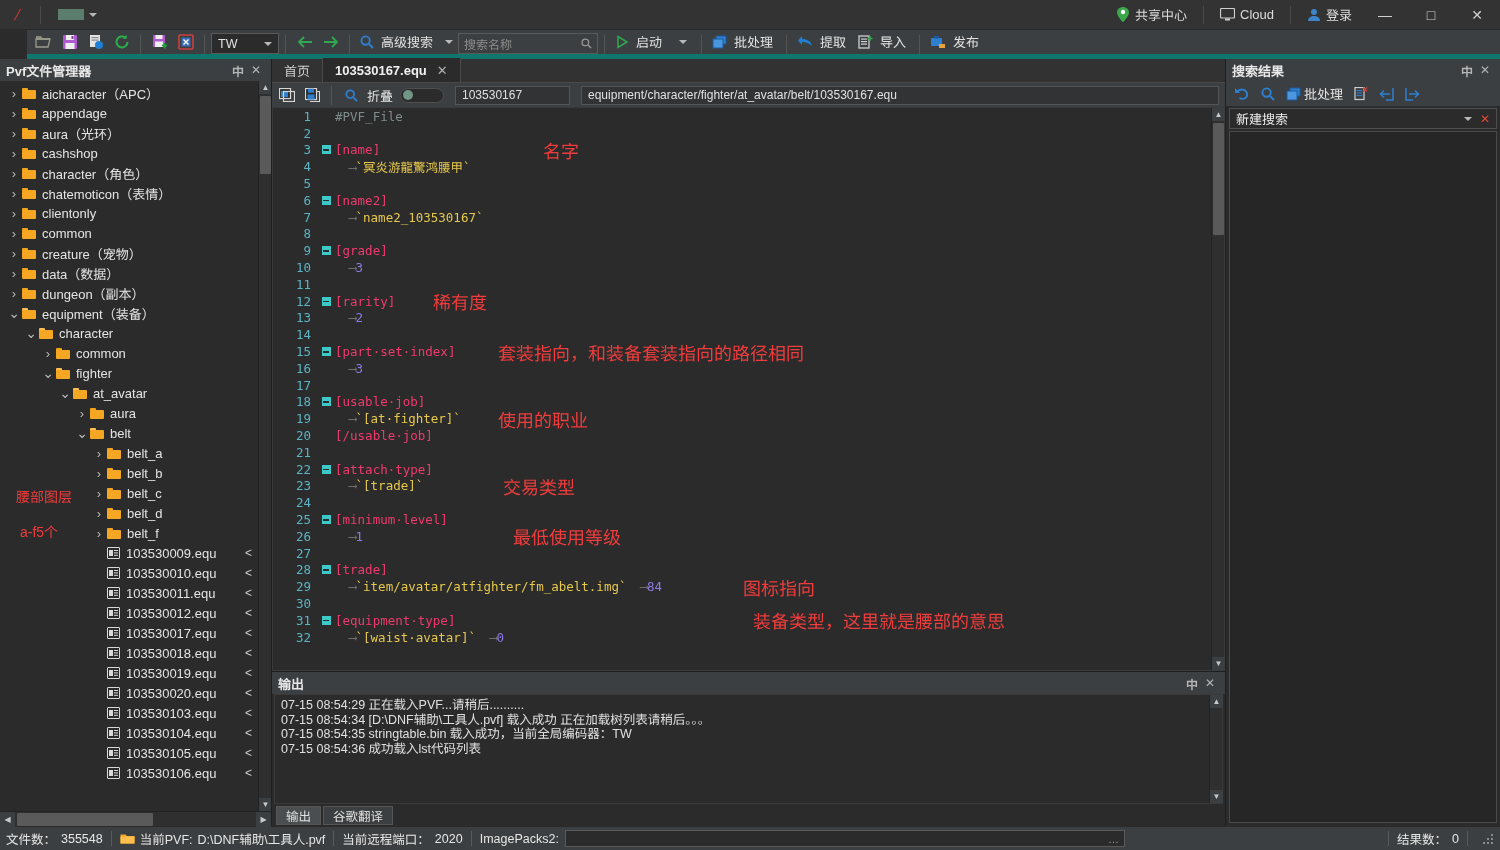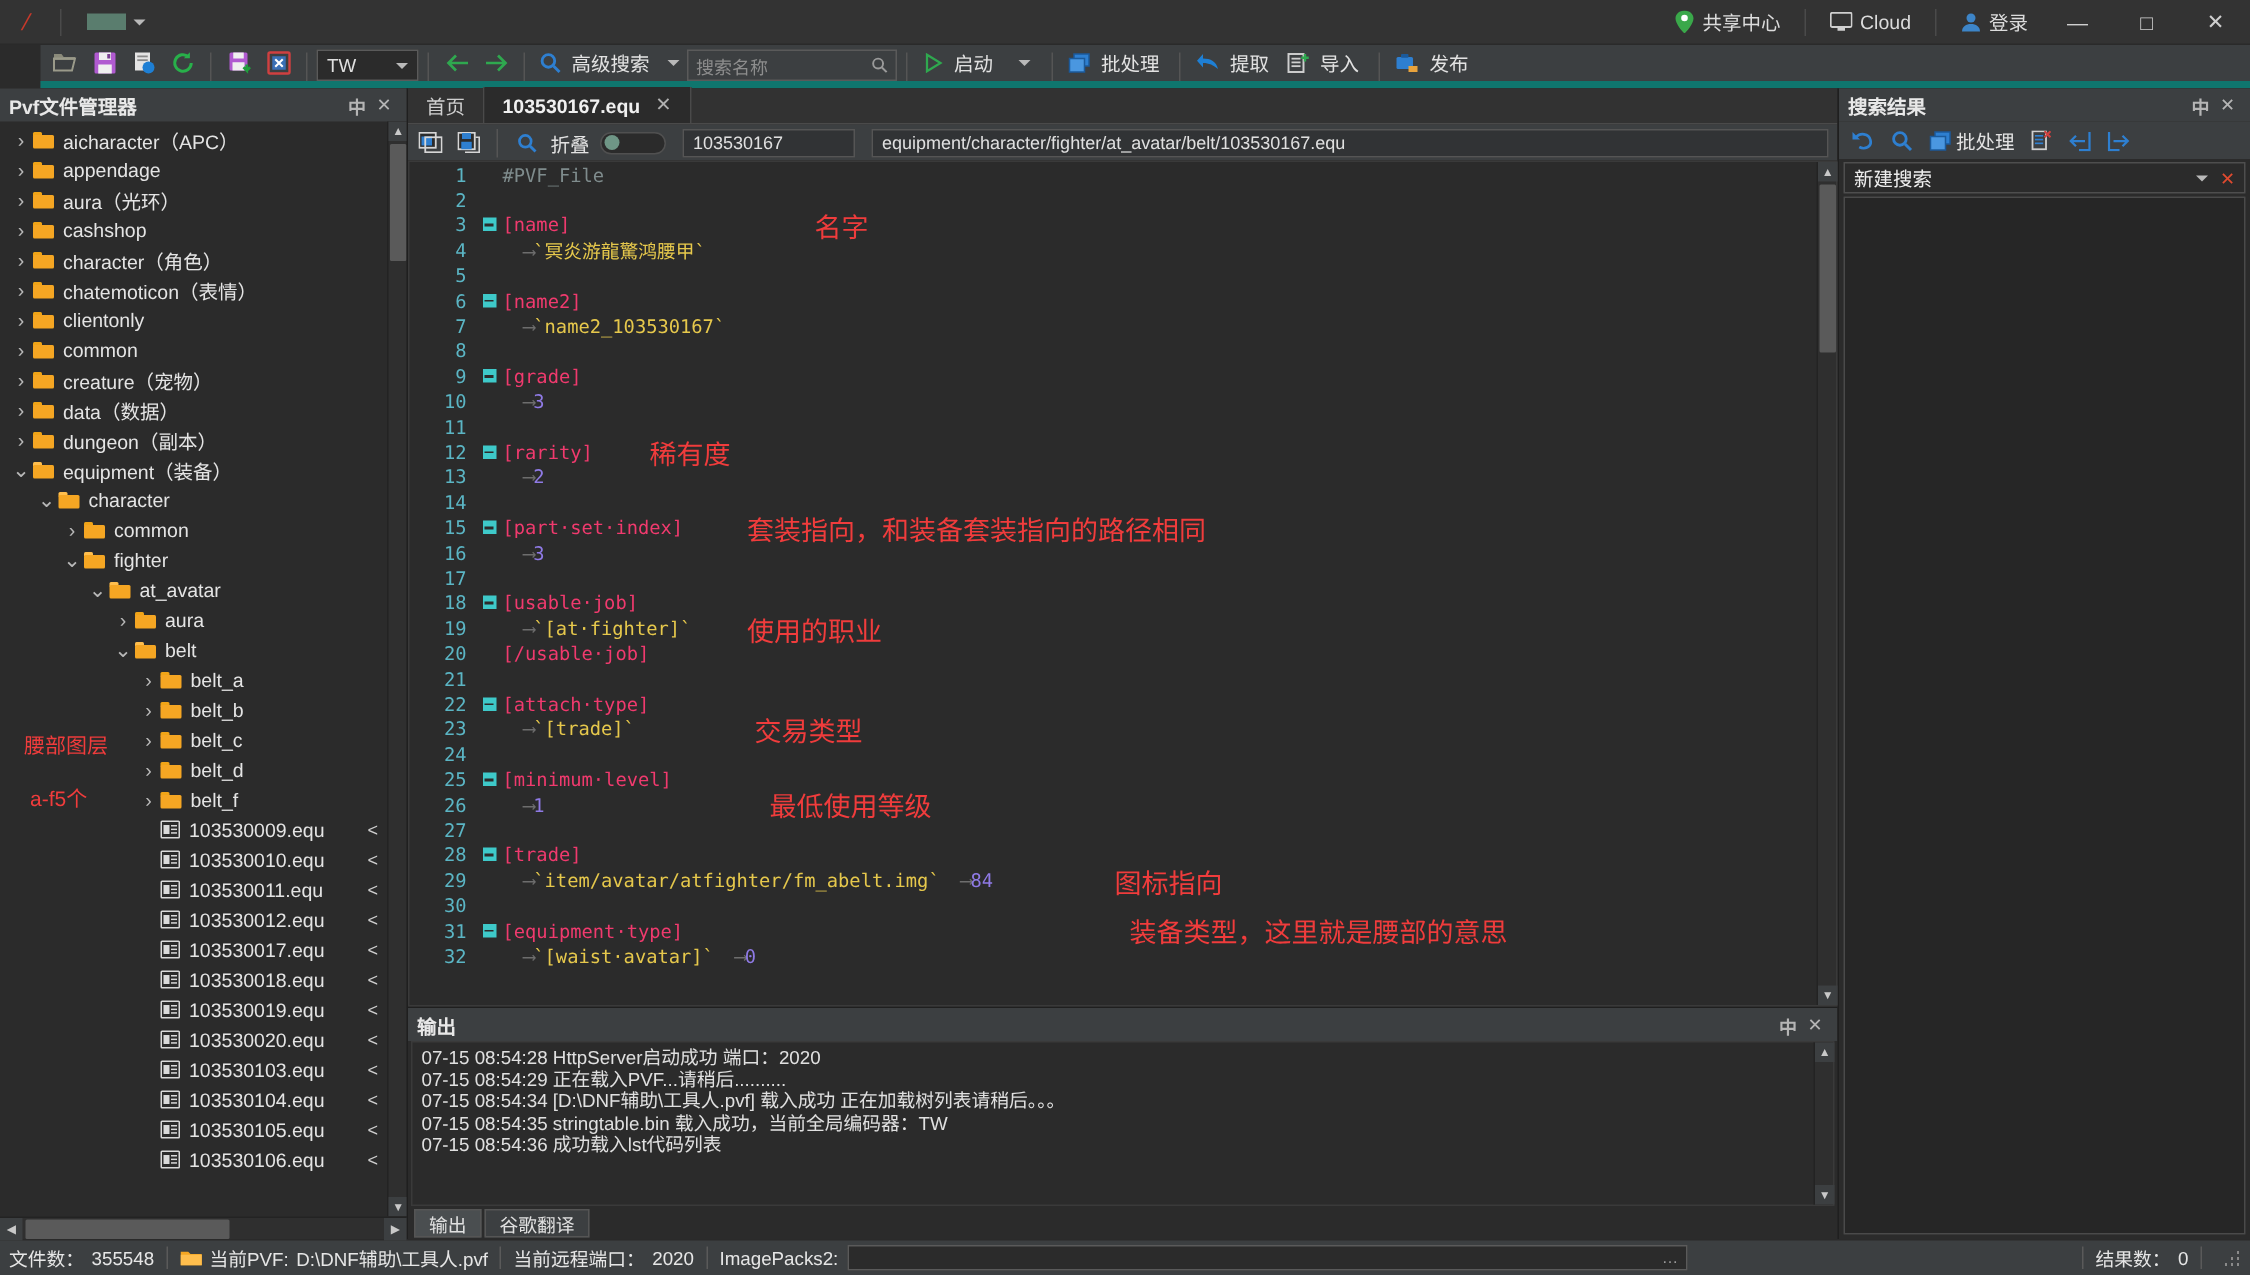--- a/index.html
+++ b/index.html
@@ -615,21 +615,20 @@
 
       <div class="output">
         <div class="panel-title">
           <span>输出</span>
           <span class="spacer"></span>
           <span class="pt-icon">中</span>
           <span class="pt-icon">✕</span>
         </div>
         <div class="out-body">
           <div class="out-lines" id="outlines">
-              <div class="out-line">07-15 08:54:28 HttpServer启动成功 端口：2020</div>
               <div class="out-line">07-15 08:54:29 正在载入PVF...请稍后..........</div>
               <div class="out-line">07-15 08:54:34 [D:\DNF辅助\工具人.pvf] 载入成功 正在加载树列表请稍后。。。</div>
               <div class="out-line">07-15 08:54:35 stringtable.bin 载入成功，当前全局编码器：TW</div>
               <div class="out-line">07-15 08:54:36 成功载入lst代码列表</div>
             </div>
           <div class="vscroll">
             <div class="arrow" style="top:0;">▲</div>
             <div class="arrow" style="bottom:0;">▼</div>
           </div>
         </div>

